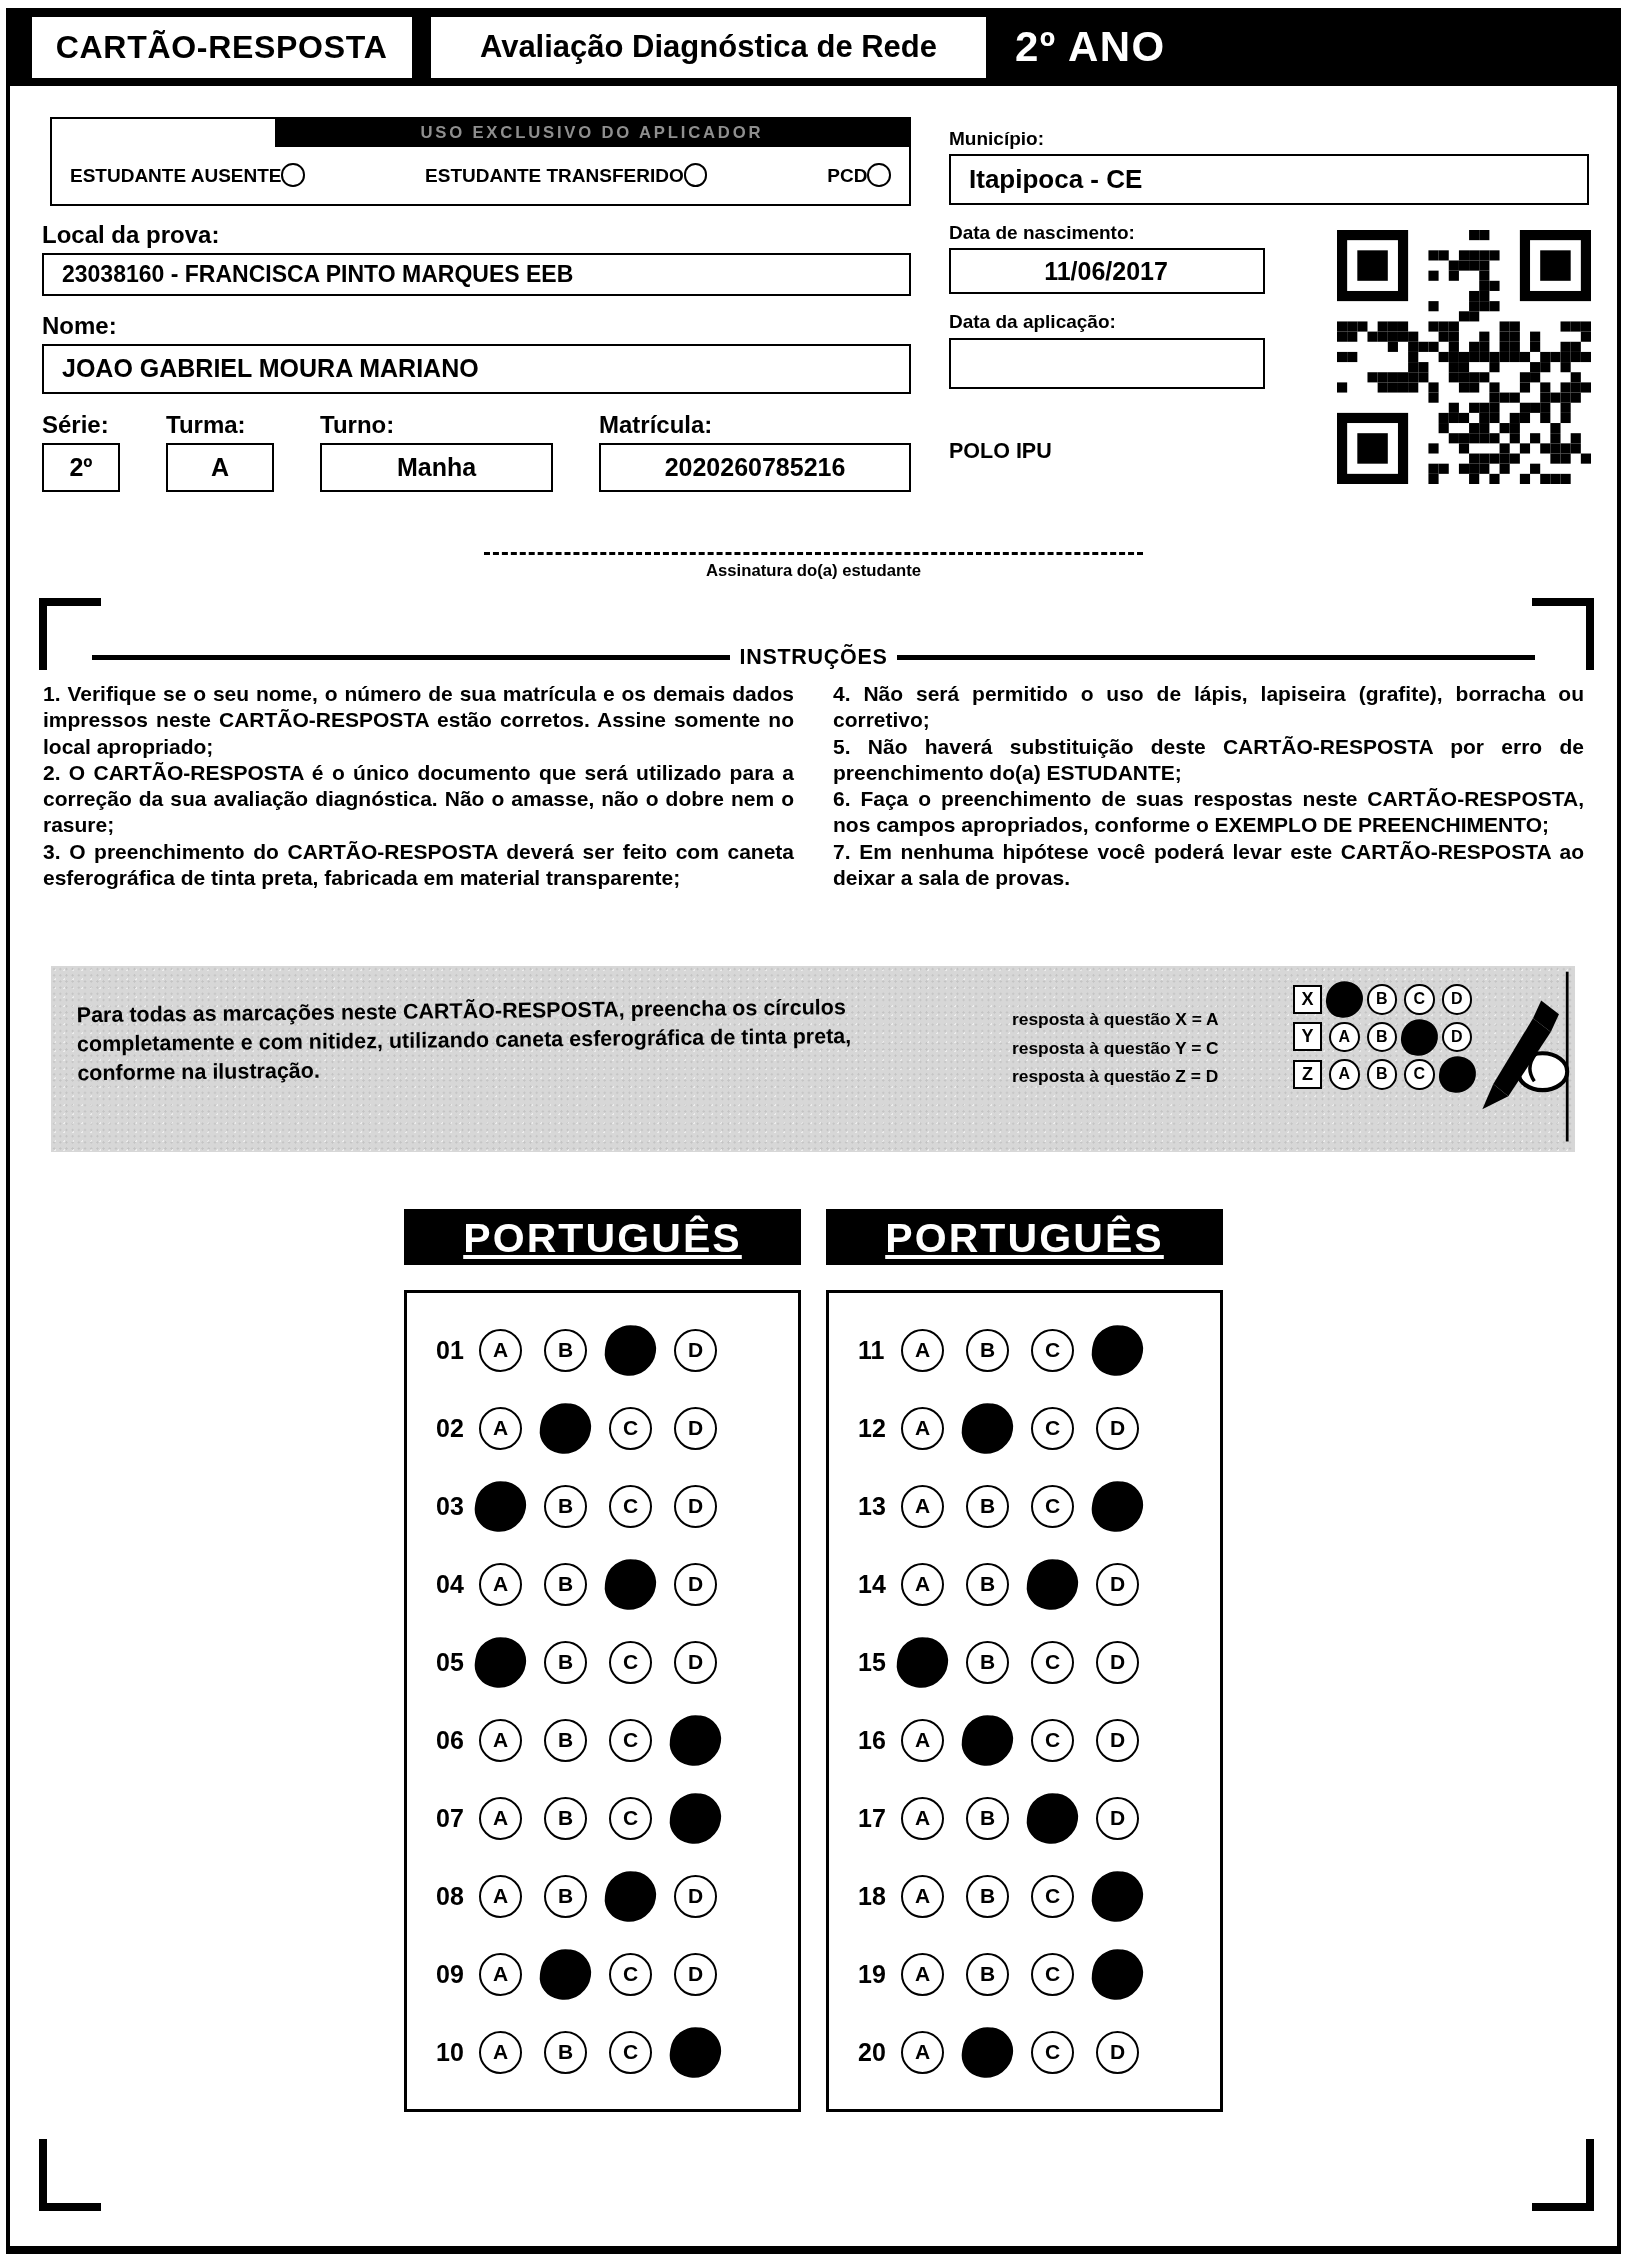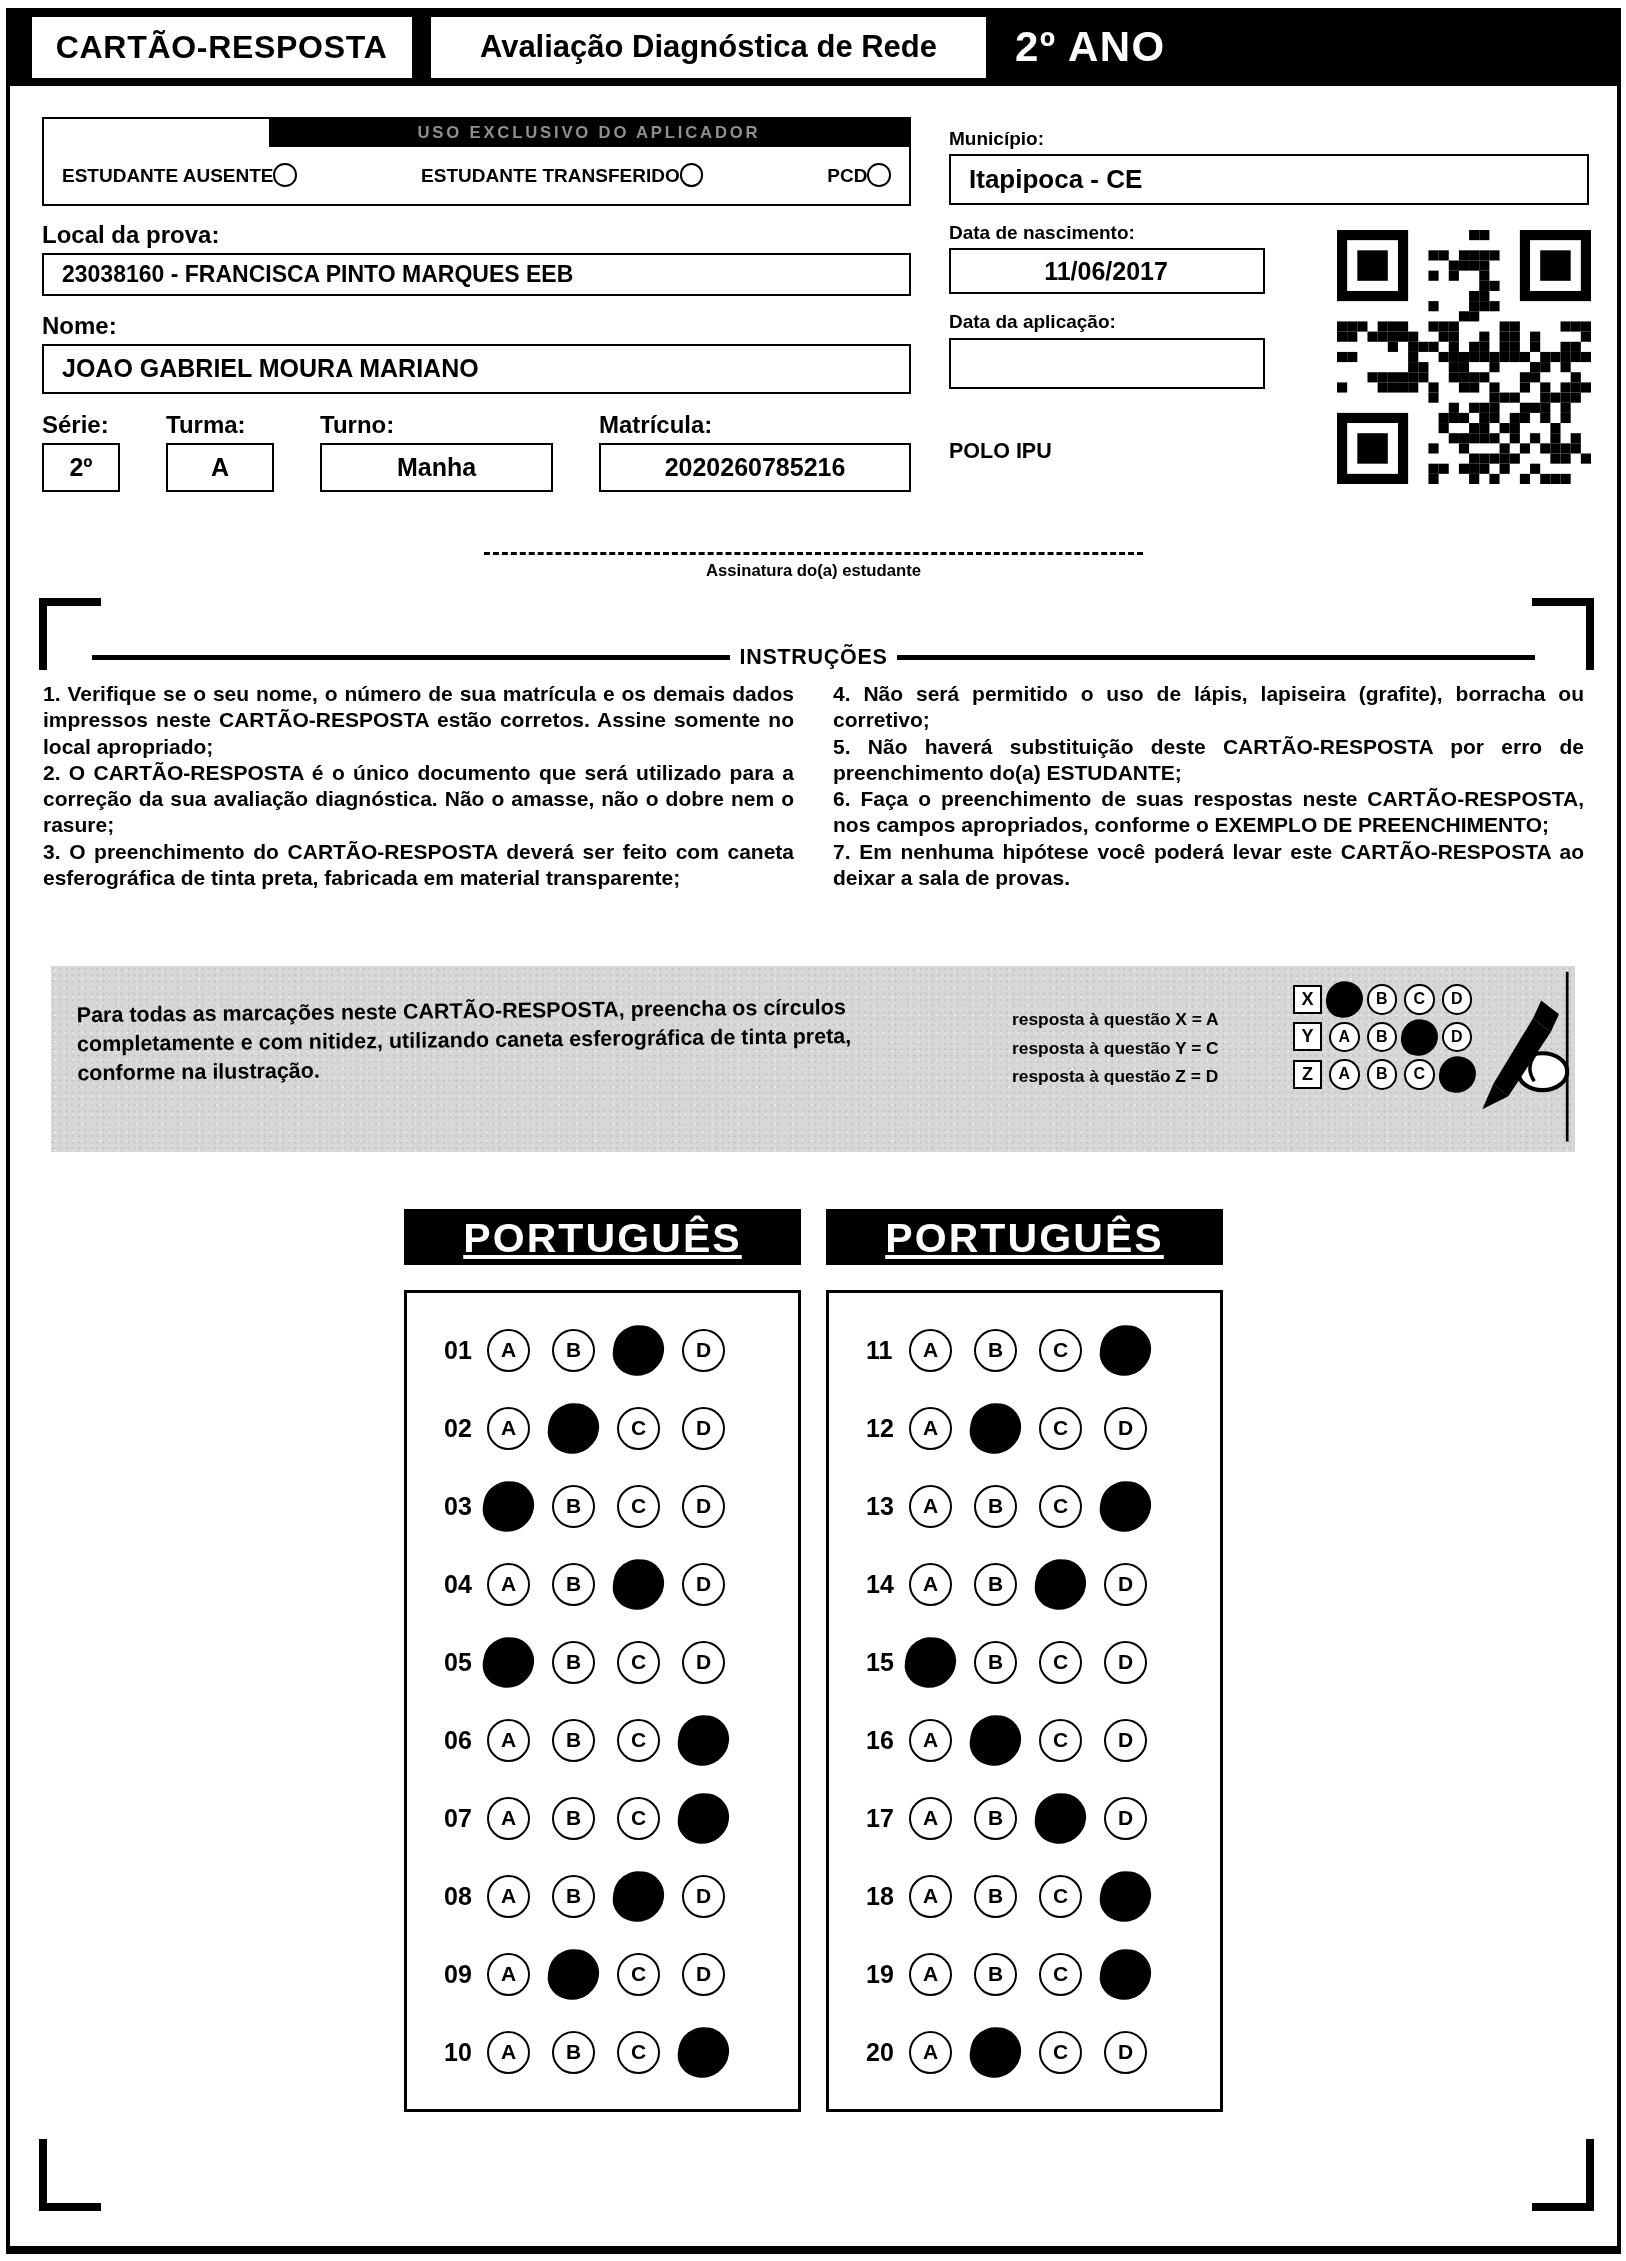--- a/index.html
+++ b/index.html
@@ -9,21 +9,21 @@
          border:4.2px solid #000;border-bottom-width:8.3px;pointer-events:none;}
   
   .header{position:absolute;top:8.3px;left:5.6px;right:5.6px;height:78px;background:#000;
           display:flex;align-items:center;}
   .hdr-box{background:#fff;height:61px;display:flex;align-items:center;justify-content:center;font-weight:bold;}
   .hdr-left{width:380px;margin-left:26px;font-size:32px;letter-spacing:0.7px;}
   .hdr-center{width:555px;margin-left:19.4px;font-size:31px;}
   .hdr-right{color:#fff;font-size:42px;font-weight:bold;margin-left:29px;letter-spacing:1.4px;}
   
   .left-col{position:absolute;left:42px;top:117px;width:869px;}
-  .apl-box{border:2.1px solid #000;height:89px;box-sizing:border-box;}
+  .apl-box{border:2.1px solid #000;height:89px;box-sizing:border-box;margin-left:8px;}
   .apl-bar{height:28px;background:#000;margin-left:26%;color:#8f8f8f;font-size:16.7px;font-weight:bold;
            letter-spacing:2.8px;display:flex;align-items:center;justify-content:center;}
   .apl-row{display:flex;justify-content:space-between;align-items:center;padding:0 18px;height:56px;}
   .apl-item{display:flex;align-items:flex-end;font-size:19px;font-weight:bold;}
   .apl-circle{width:23.6px;height:23.6px;border:2.1px solid #000;border-radius:50%;display:inline-block;box-sizing:border-box;}
   .f-label{font-size:24px;font-weight:bold;margin-top:15.3px;}
   .v-box{border:2.1px solid #000;box-sizing:border-box;display:flex;align-items:center;padding:0 18px;
          font-weight:bold;margin-top:4.2px;background:#fff;}
   .v-local{height:43px;font-size:23px;}
   .v-nome{height:50px;font-size:25px;}
@@ -73,21 +73,21 @@
           font-weight:bold;box-sizing:border-box;background:#fff;}
   .ex-bubble{width:30.5px;height:30.5px;font-size:16px;border-width:2.1px;}
   .bubble.filled{background:#000;color:transparent;border-color:#000;
                  border-radius:52% 48% 55% 45%;transform:scale(1.18) rotate(8deg);}
   .pen{position:absolute;right:2.8px;top:2.8px;height:178px;}
   
   .answers{position:absolute;top:1209px;left:0;width:1627px;display:flex;justify-content:center;gap:25px;}
   .ans-col{width:397px;}
   .ans-title{background:#000;color:#fff;font-size:41px;font-weight:bold;text-align:center;height:56px;
              line-height:58px;letter-spacing:2.1px;text-decoration:underline;}
-  .ans-box{margin-top:25px;border:3.5px solid #000;padding:18px 8px;box-sizing:border-box;}
+  .ans-box{margin-top:25px;border:3.5px solid #000;padding:18px 0;box-sizing:border-box;}
   .ans-row{display:flex;align-items:center;height:78px;padding-left:29px;}
   .ans-num{font-size:25px;font-weight:bold;width:43px;}
   .ans-bubble{width:43px;height:43px;font-size:21px;margin-right:22px;}
 </style>
 </head>
 <body>
 
 <div class="page">
   <div class="frame"></div>
 

